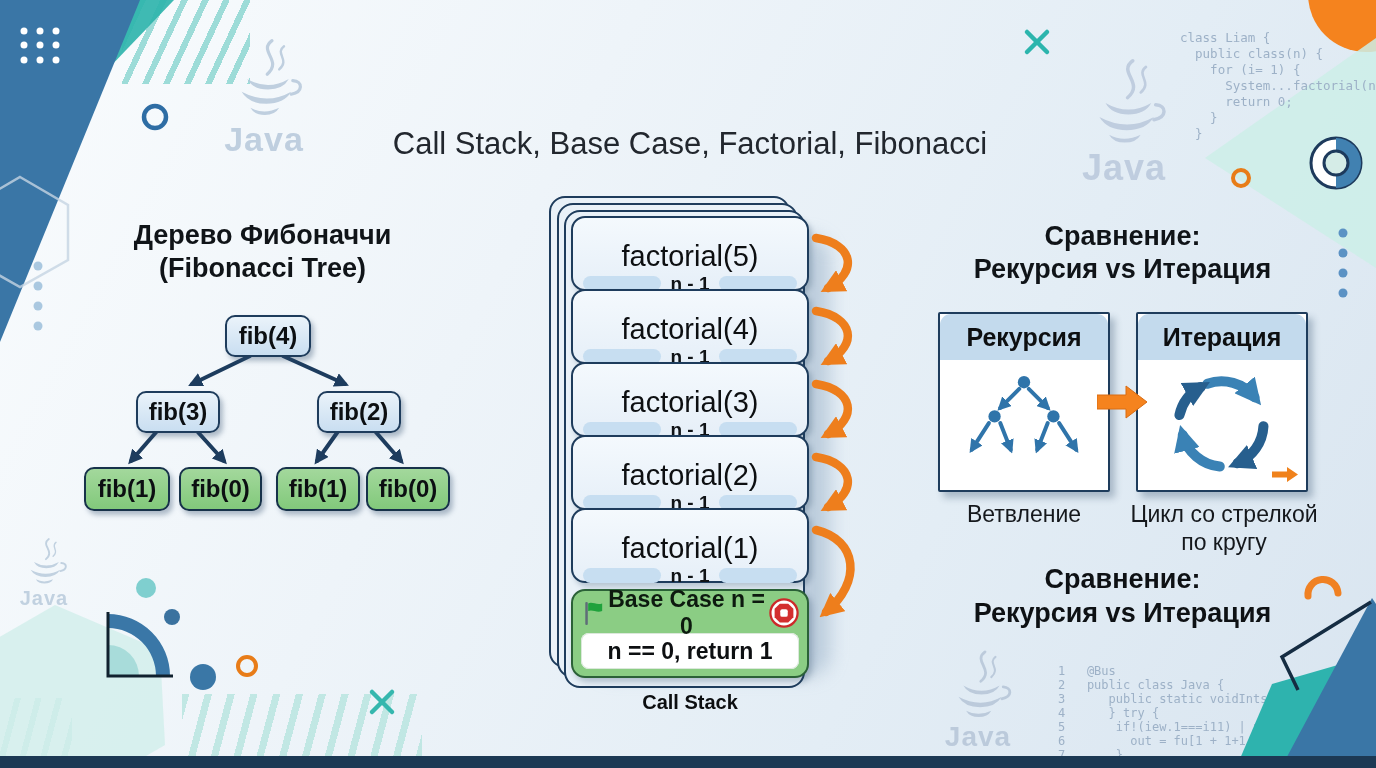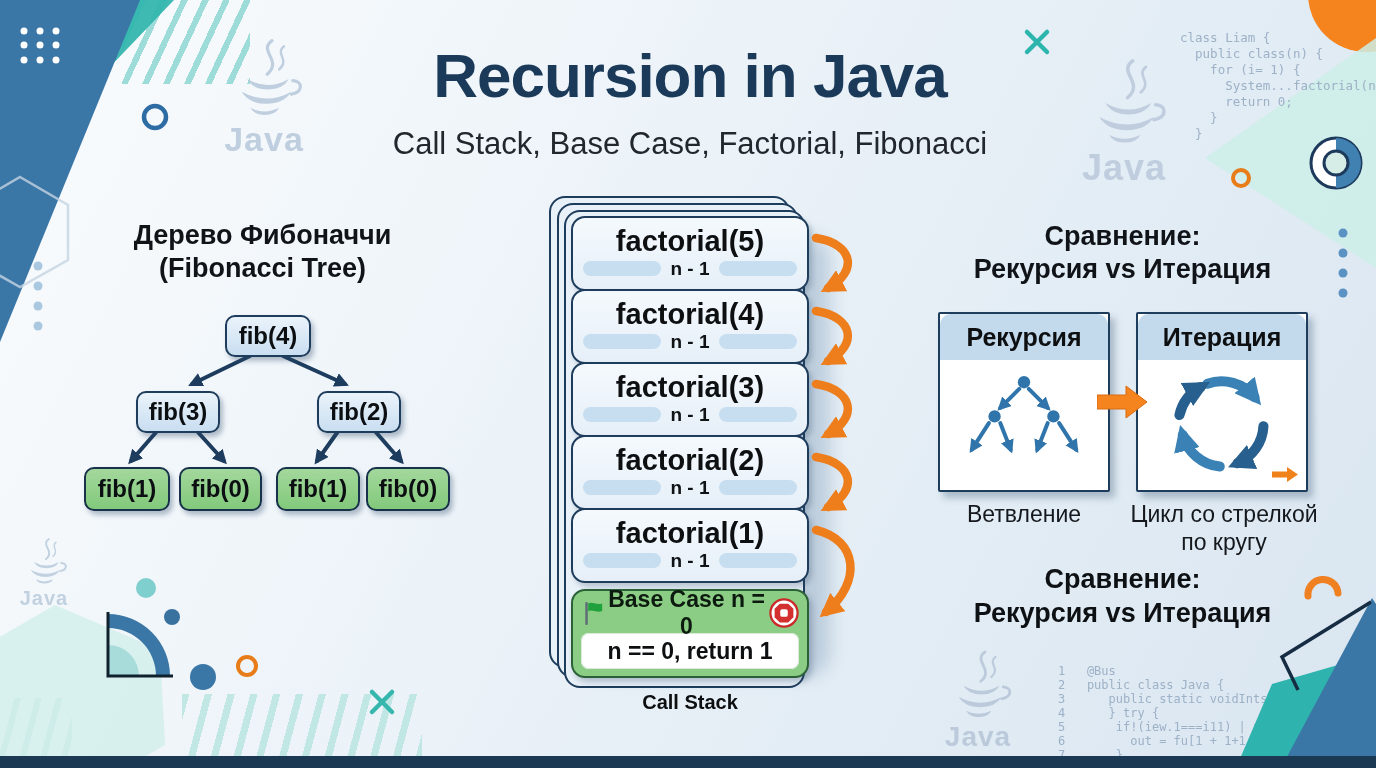--- a/index.html
+++ b/index.html
@@ -45,21 +45,21 @@
 
   
   .deck-layer{position:absolute;width:237px;background:#e9f1f8;border:2.5px solid #1e3c5c;
     border-radius:16px;z-index:5;}
   .stack-shadow{left:592px;top:236px;width:238px;height:440px;background:rgba(120,150,180,.38);
     border-radius:22px;filter:blur(9px);z-index:4;}
   .stack-col{left:571px;top:218px;width:238px;z-index:8;}
   .frame{position:relative;height:75px;margin-top:-2px;box-sizing:border-box;
     background:linear-gradient(180deg,#f4f9fd,#e6eff8);border:2.5px solid #1e3c5c;border-radius:14px;
     box-shadow:3px 4px 5px rgba(40,70,100,.25);}
-  .frame-name{text-align:center;padding-top:7px;font-size:29px;font-weight:700;color:#0d0f11;line-height:32px;}
+  .frame-name{text-align:center;padding-top:22px;font-size:29px;font-weight:400;color:#0d0f11;line-height:32px;}
   .frame-sub{display:flex;align-items:center;justify-content:center;gap:9px;margin-top:2px;}
   .pill{width:78px;height:15px;border-radius:8px;background:#c7def1;}
   .frame-arg{font-size:19px;font-weight:700;color:#101316;line-height:19px;}
   .base-box{position:relative;margin-top:6px;height:89px;box-sizing:border-box;
     background:#8bcd84;border:2.5px solid #2b6137;border-radius:14px;
     box-shadow:3px 4px 6px rgba(40,70,100,.3);}
   .base-head{display:flex;align-items:center;padding:6px 8px 0 9px;height:38px;box-sizing:border-box;}
   .base-label{flex:1;text-align:center;font-size:23px;font-weight:700;color:#0d1a0f;}
   .base-detail{margin:4px 8px 0 8px;height:36px;background:#ffffff;border-radius:8px;
     display:flex;align-items:center;justify-content:center;
@@ -210,21 +210,20 @@
     <span class="java-text" style="font-size:28px;">Java</span>
   </div>
 
   <svg class="abs" width="200" height="218" viewBox="1176 550 200 218" style="left:1176px;top:550px;z-index:6;">
     <polygon points="1236,768 1272,684 1376,654 1376,768" fill="#2eb3ae"></polygon>
     <polygon points="1372,598 1376,604 1376,768 1281,768" fill="#3a76a6"></polygon>
     <polyline points="1371,602 1282,657 1298,690" fill="none" stroke="#152c42" stroke-width="3.5"></polyline>
     <path d="M 1308 596 A 15 15 0 1 1 1338 593" fill="none" stroke="#f08123" stroke-width="7" stroke-linecap="round"></path>
   </svg>
 
-  <div class="abs title center">Recursion in Java</div>
   <div class="abs tree-heading center">
     <div>Дерево Фибоначчи</div>
     <div>(Fibonacci Tree)</div>
   </div>
 
   <div class="abs subtitle center">Call Stack, Base Case, Factorial, Fibonacci</div>
 
   <div class="node node-blue" style="left:225px;top:315px;width:82px;height:38px;">fib(4)</div>
   <div class="node node-blue" style="left:136px;top:391px;width:80px;height:38px;">fib(3)</div>
   <div class="node node-blue" style="left:317px;top:391px;width:80px;height:38px;">fib(2)</div>

